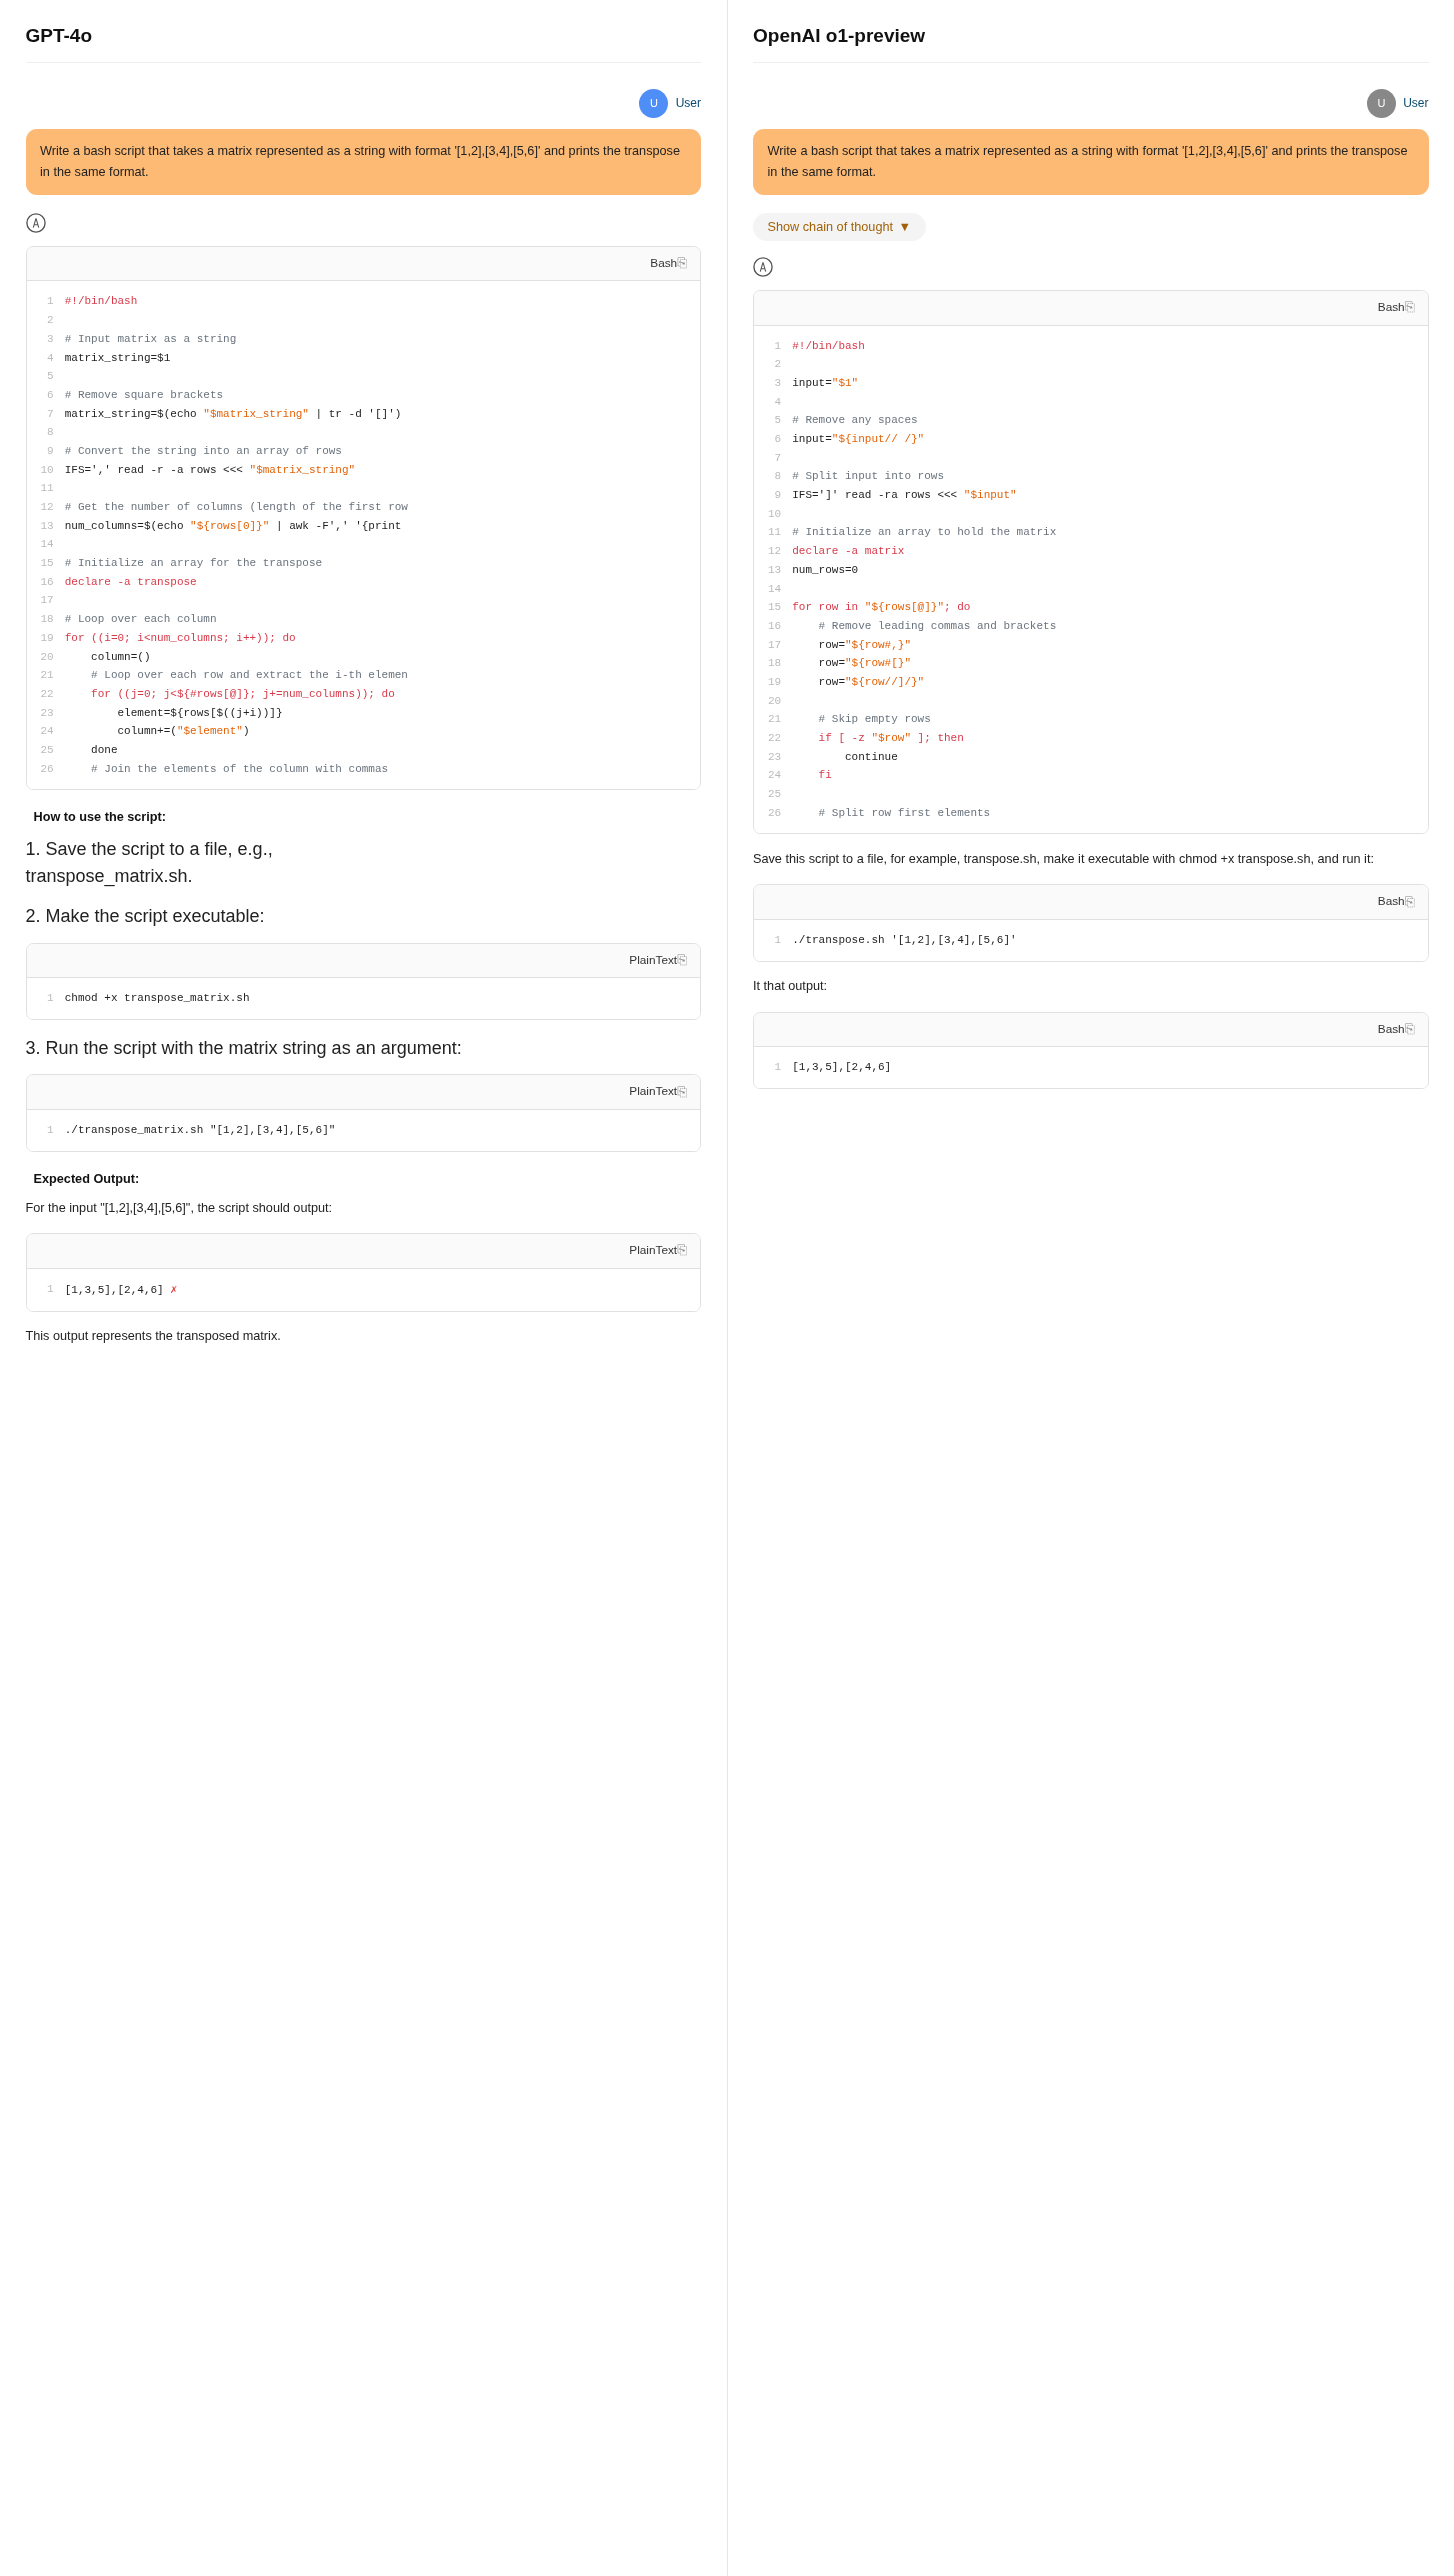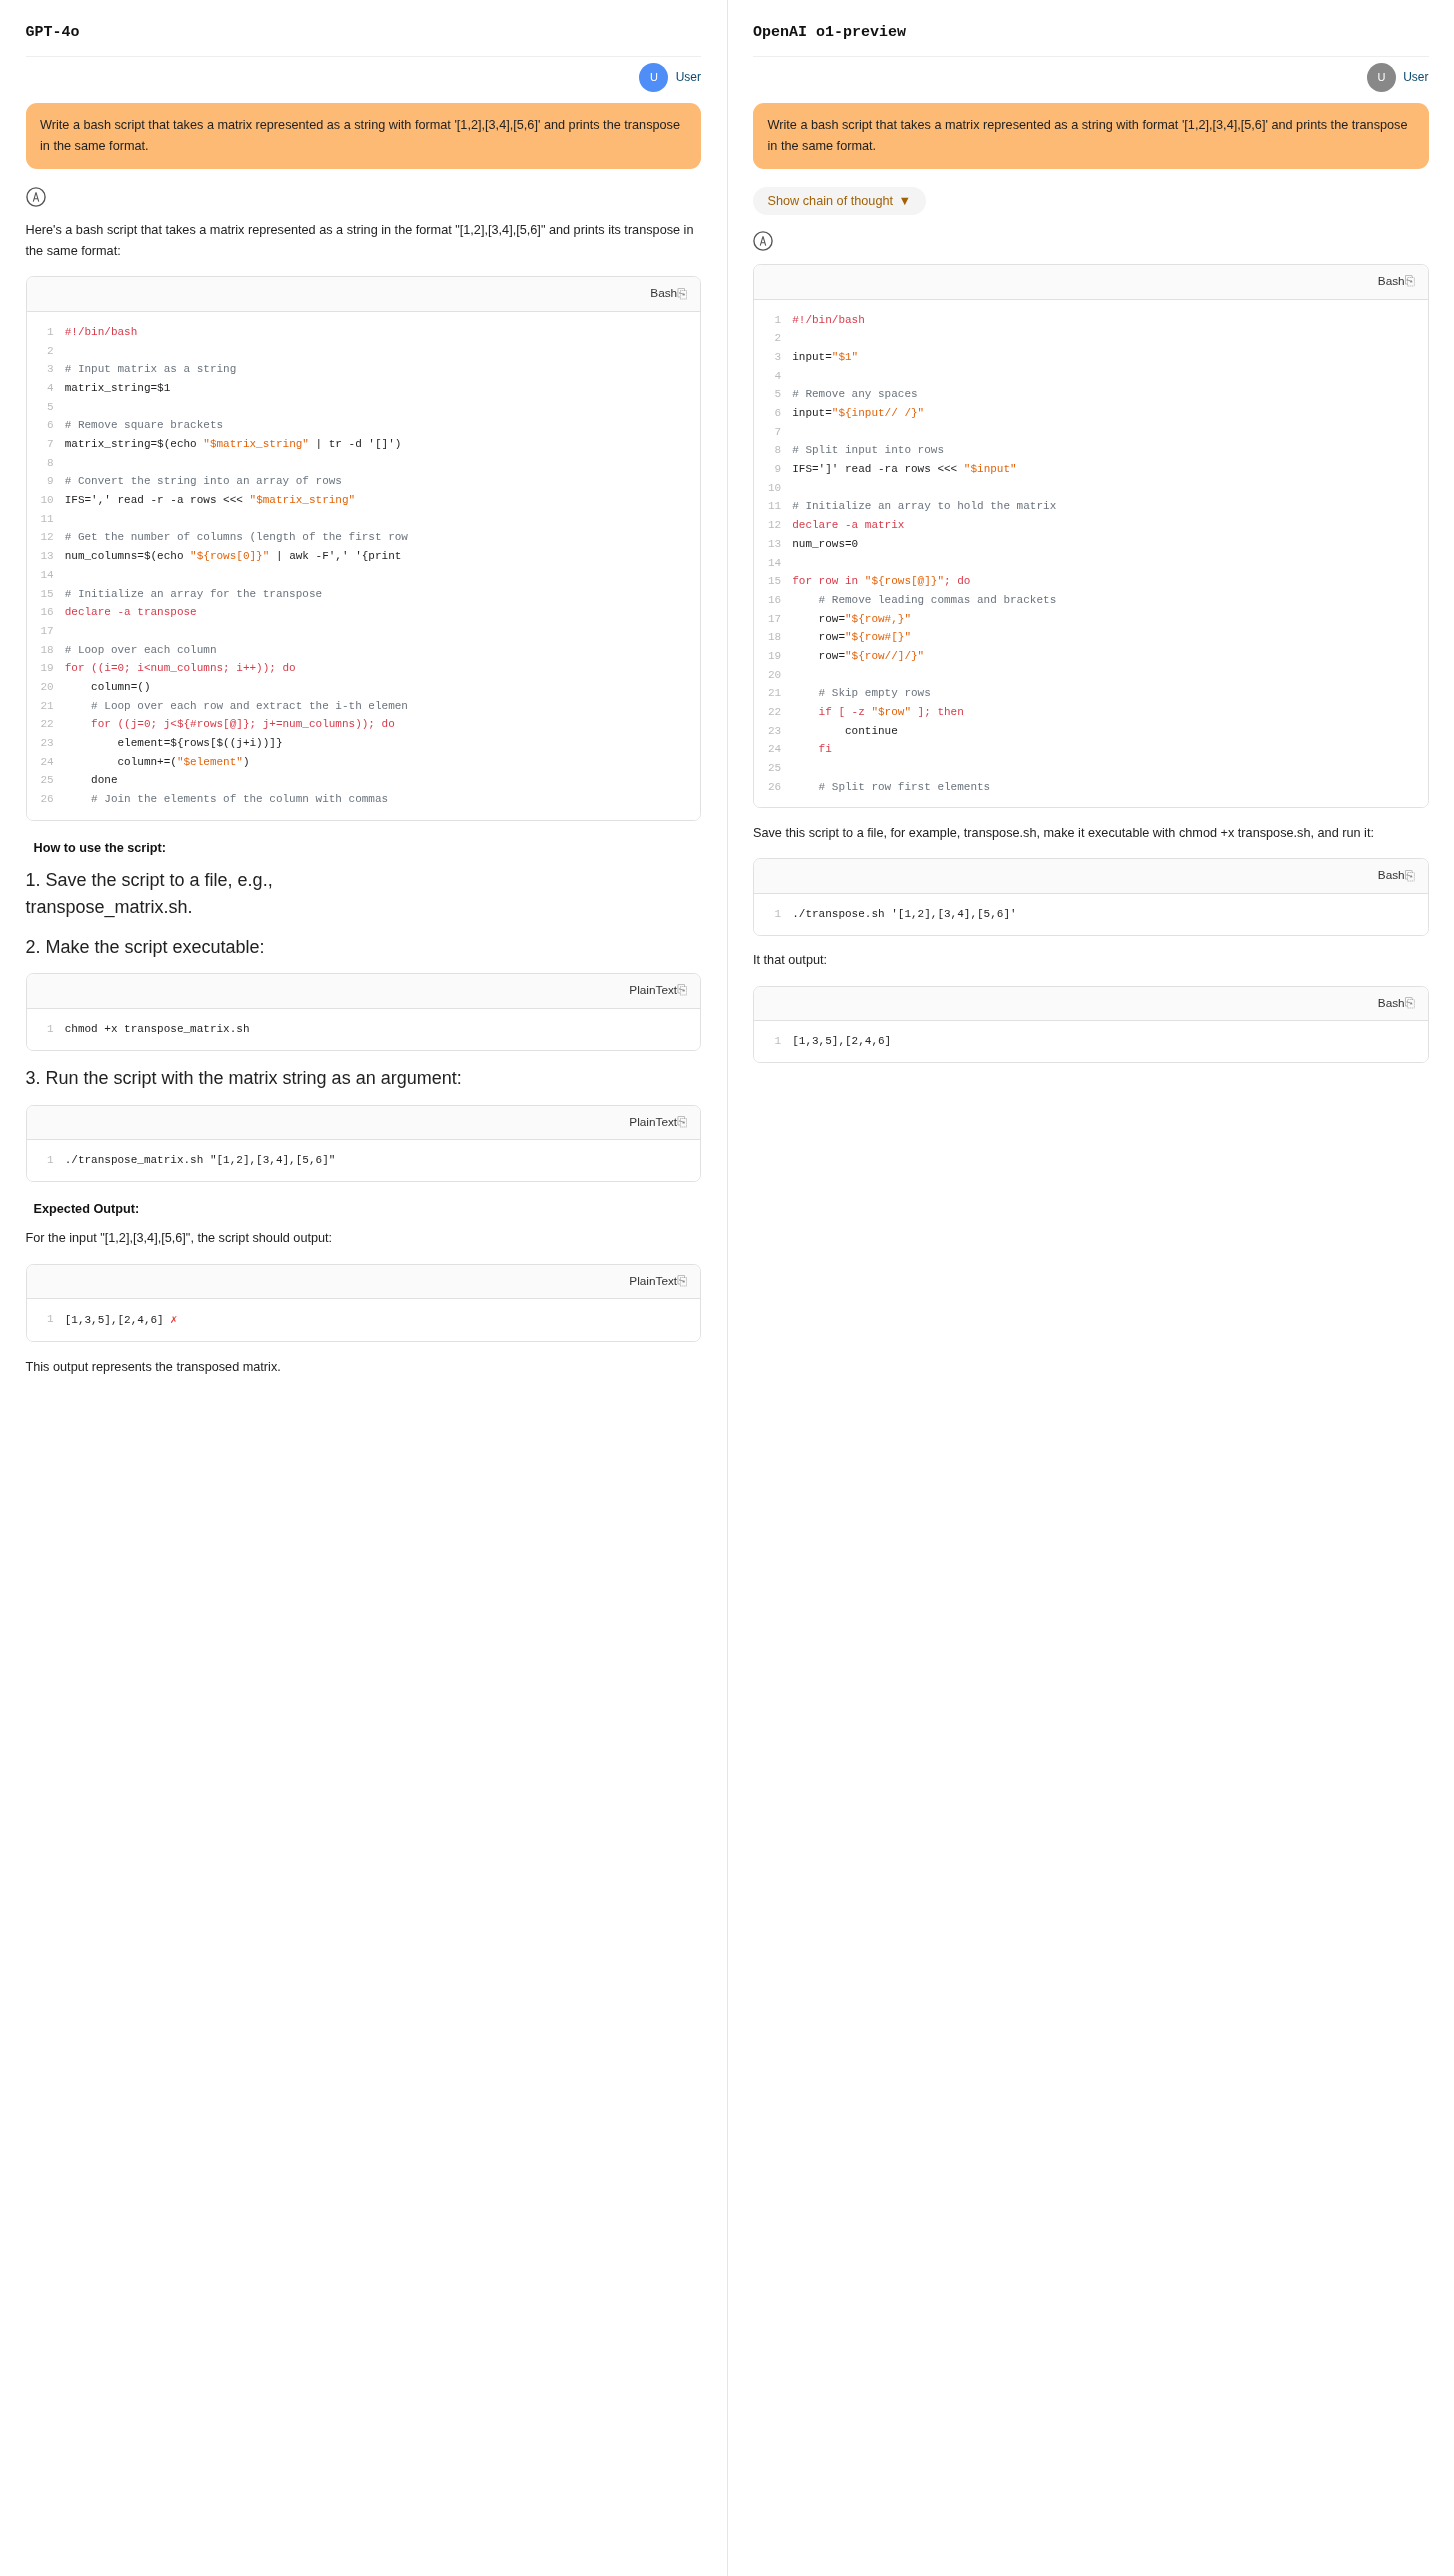--- a/index.html
+++ b/index.html
@@ -15,27 +15,26 @@
       width: 100%;
       min-height: 2576px;
     }
     .column {
       flex: 1;
       padding: 22px 25.5px;
       border-right: 0.9px solid #e5e5e5;
     }
     .column:last-child { border-right: none; }
     .col-header {
-      font-size: 15px;
+      font-size: 19px;
       font-weight: 600;
       color: #111;
-      margin-bottom: 6px;
+      margin-bottom: 26px;
       padding-bottom: 11px;
       border-bottom: 0.9px solid #eee;
-      font-family: Liberation Mono, monospace;
     }
     .user-row {
       display: flex;
       align-items: center;
       justify-content: flex-end;
       gap: 7.3px;
       margin-bottom: 11px;
     }
     .user-avatar {
       width: 29px;
@@ -163,21 +162,20 @@
 
     <div class="user-bubble">Write a bash script that takes a matrix represented as a string with format '[1,2],[3,4],[5,6]' and prints the transpose in the same format.</div>
 
     <div style="margin-bottom:7.3px;">
       <svg width="20" height="20" viewBox="0 0 22 22" fill="none" xmlns="http://www.w3.org/2000/svg">
         <circle cx="11" cy="11" r="10" stroke="#555" stroke-width="1.5" fill="none"></circle>
         <path d="M11 6 L14 16 M11 6 L8 16 M8.5 13 L13.5 13" stroke="#555" stroke-width="1.2" fill="none"></path>
       </svg>
     </div>
 
-    <div class="assistant-text">Here's a bash script that takes a matrix represented as a string in the format "[1,2],[3,4],[5,6]" and prints its transpose in the same format:</div>
 
     <div class="code-block">
       <div class="code-header">
         <span class="code-lang">Bash</span>
         <span class="copy-icon">⎘</span>
       </div>
       <div class="code-body">
         <div class="code-line">
             <span class="line-num">1</span>
             <span class="line-code kw">#!/bin/bash</span>

